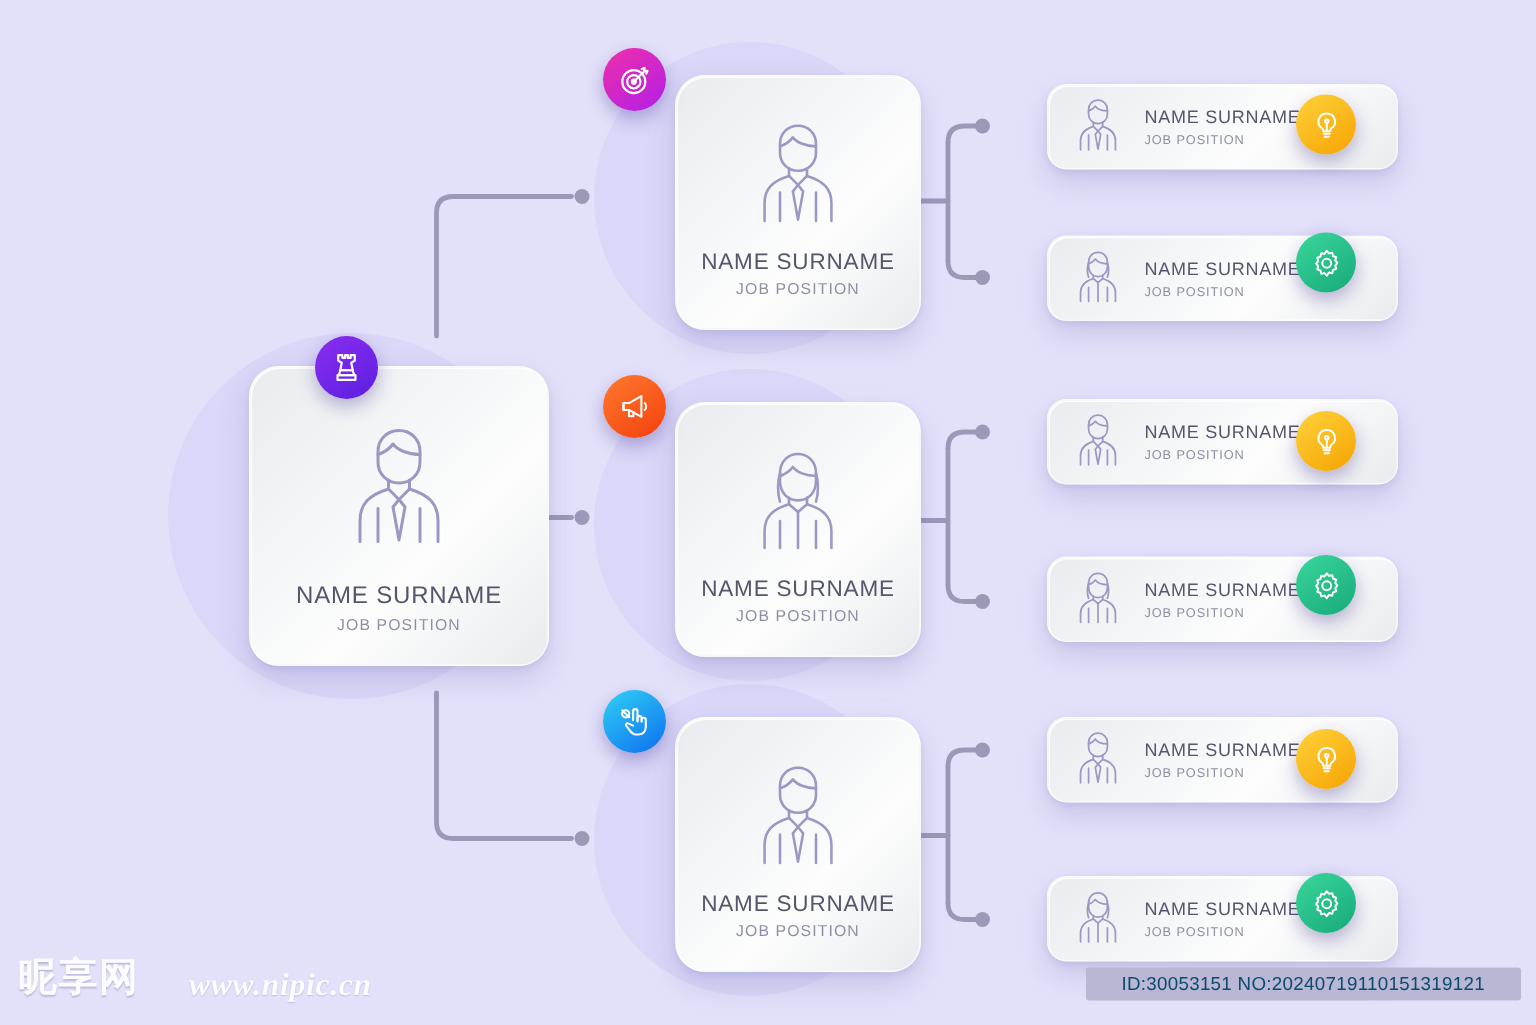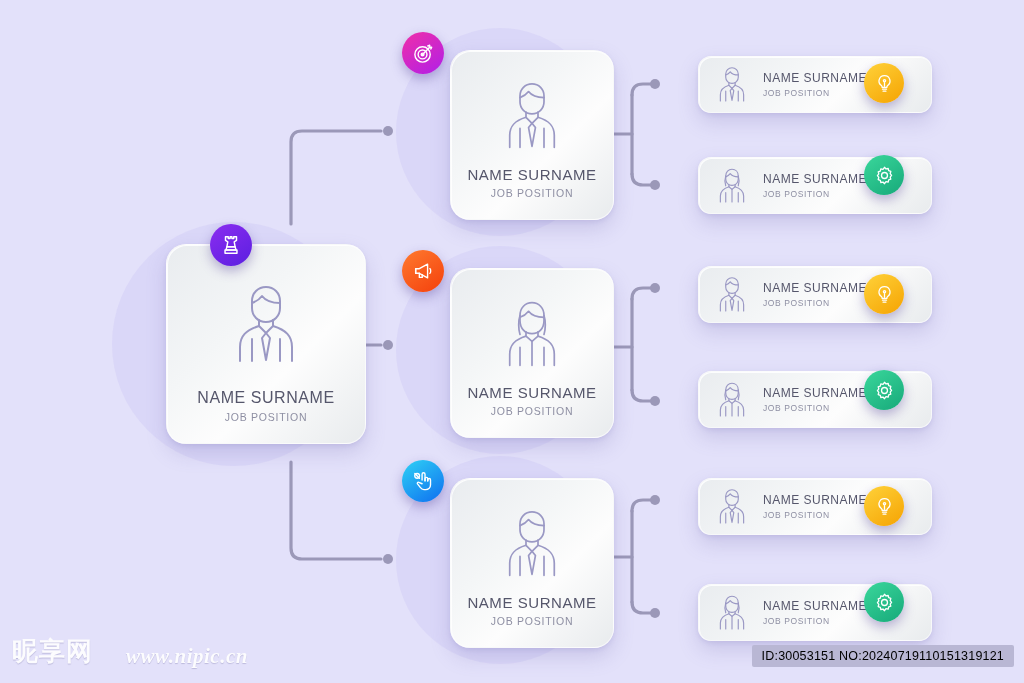--- a/index.html
+++ b/index.html
@@ -74,22 +74,22 @@
     text-shadow:0 1px 1px rgba(150,145,190,.55);
   }
   #wm-url{
     font-family:"Liberation Serif", serif;
     font-style:italic;font-size:21px;font-weight:bold;color:#ffffff;letter-spacing:.5px;
     text-shadow:0 1px 1px rgba(150,145,190,.55);
     margin-left:25px;
   }
   #idtag{
     position:absolute;right:10px;bottom:16px;
-    background:#b9b7d4;color:#000000;font-size:12.5px;letter-spacing:.2px;
-    padding:4px 10px;border-radius:2px;
+    background:#b9b7d4;color:#0c4a6e;font-size:12.5px;letter-spacing:.2px;
+    padding:4px 24px;border-radius:2px;
   }
 </style>
 </head>
 <body>
 
 <div id="stage">
 
   <div class="bg-circle" style="left:112px;top:222px;width:244px;height:244px;"></div>
   <div class="bg-circle" style="left:396px;top:28px;width:208px;height:208px;"></div>
   <div class="bg-circle" style="left:396px;top:246px;width:208px;height:208px;"></div>

